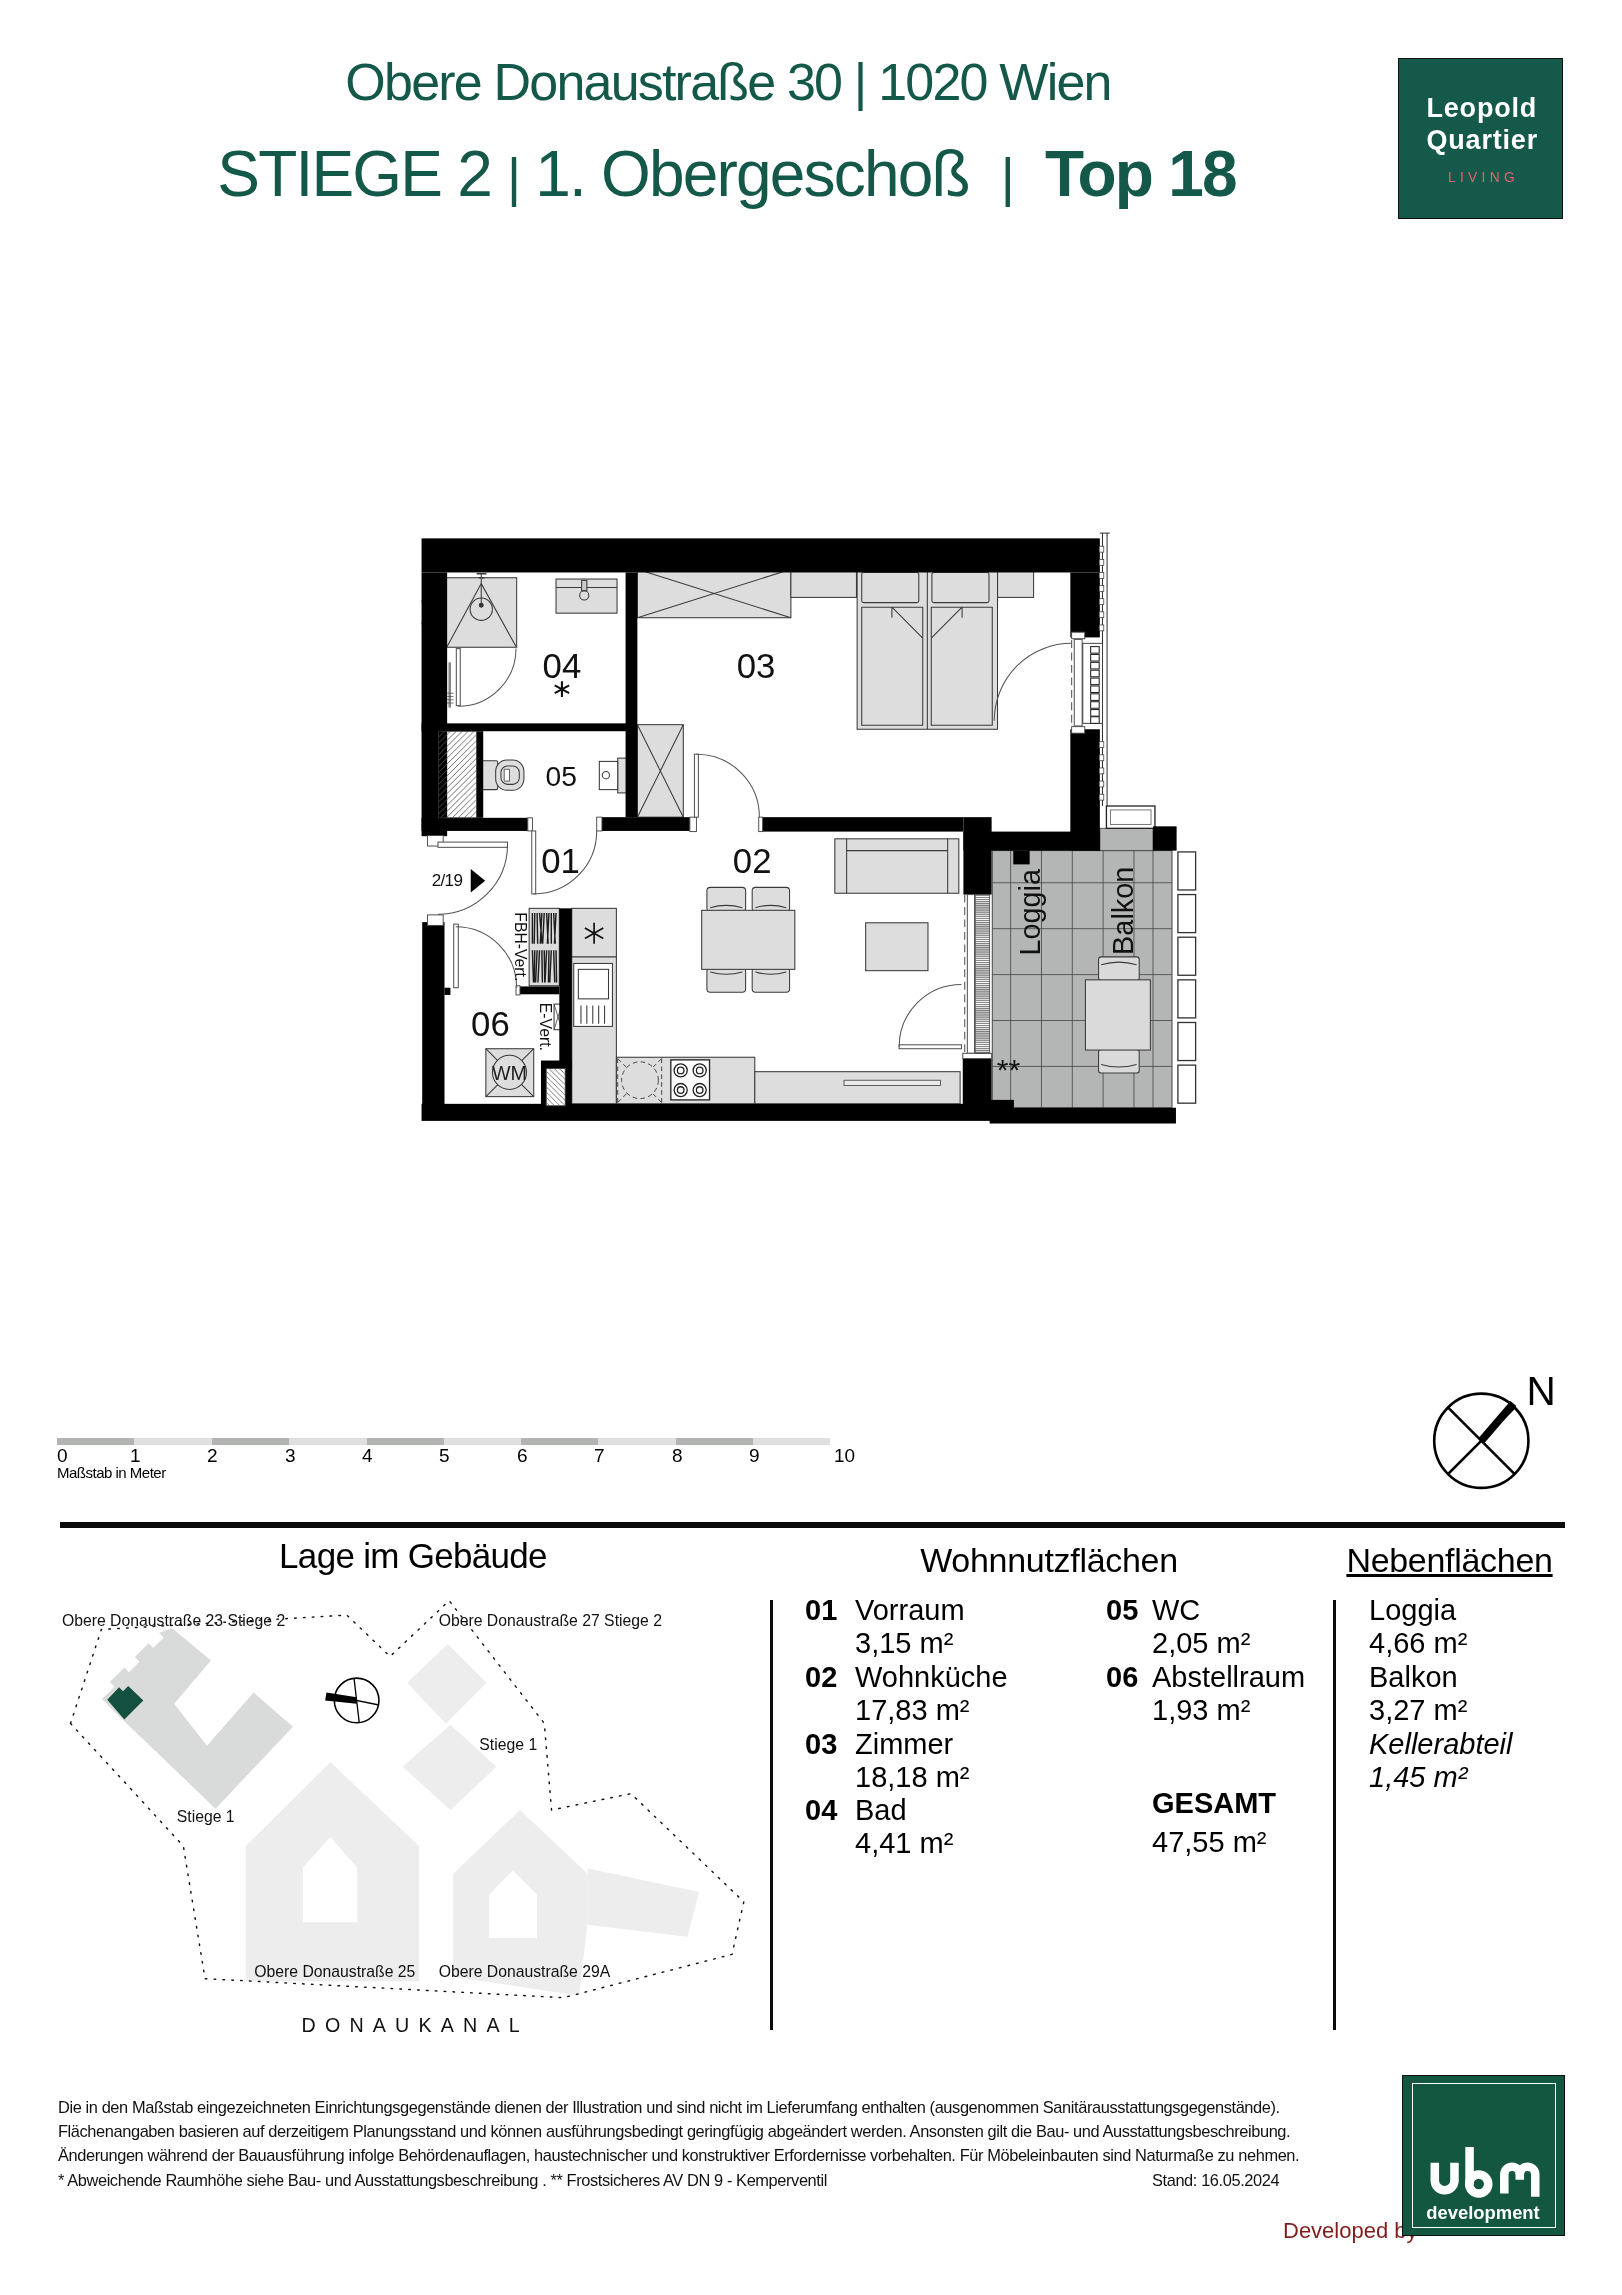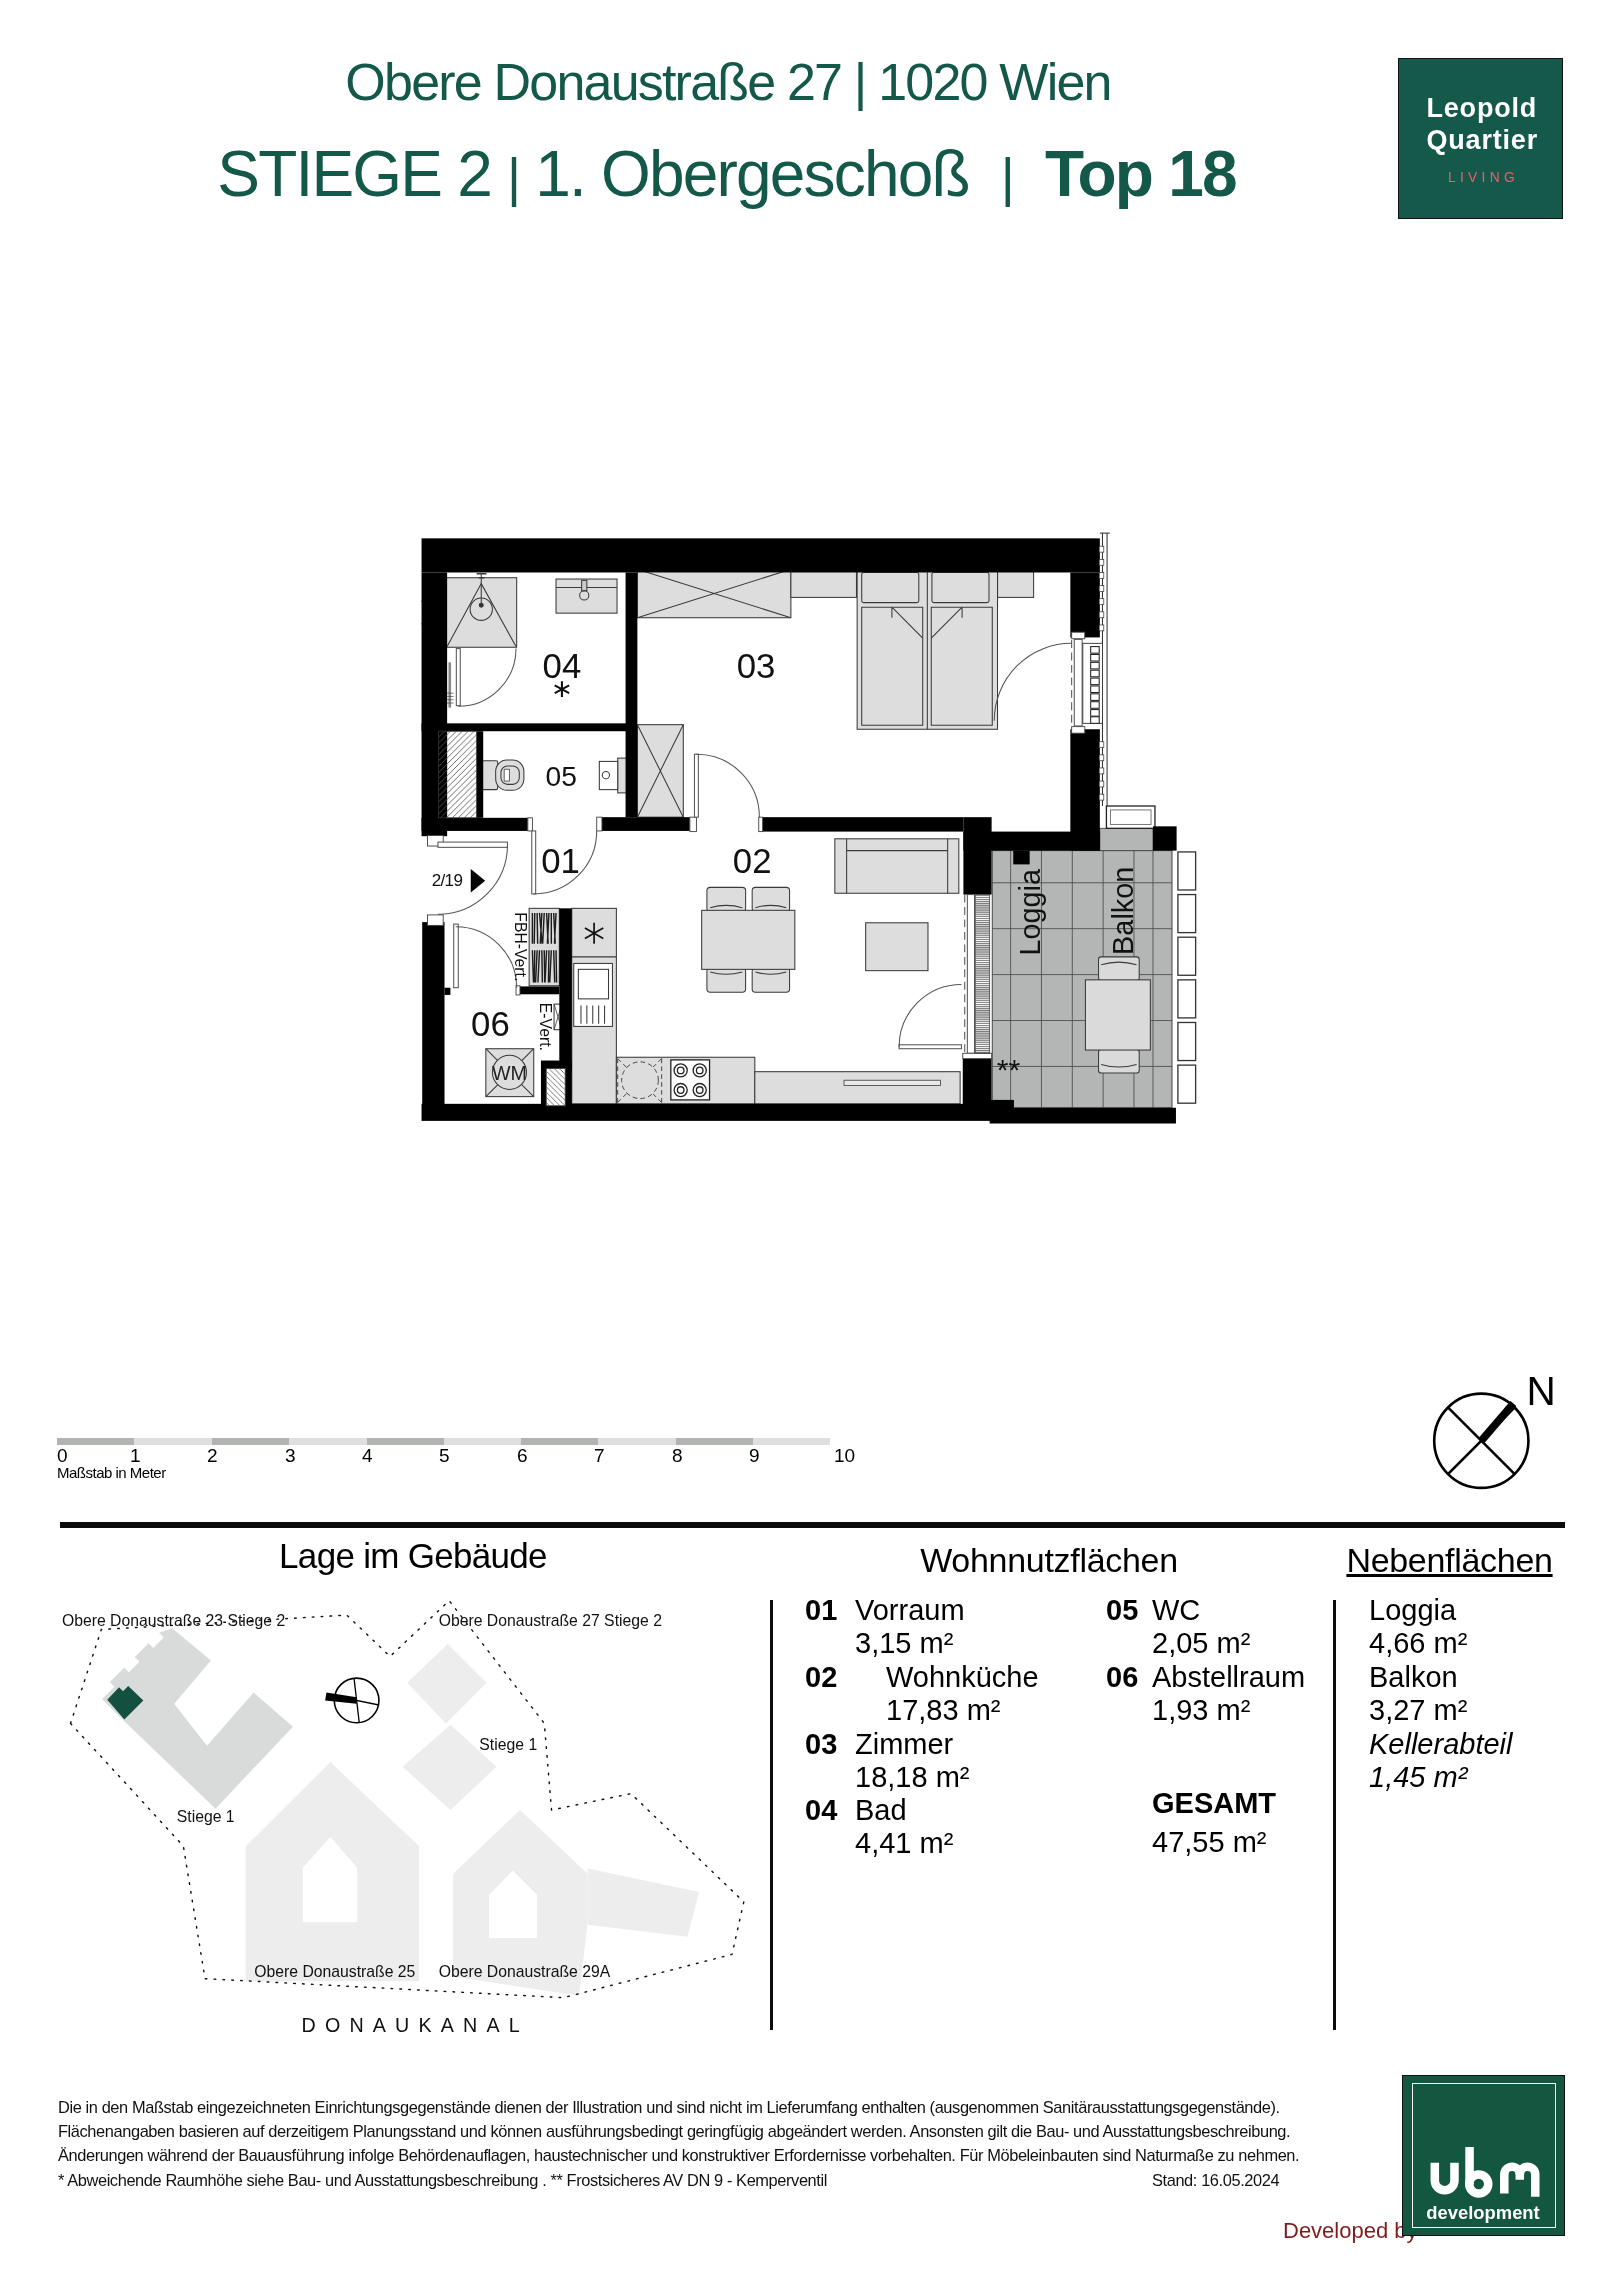--- a/index.html
+++ b/index.html
@@ -19,21 +19,21 @@
   #wohntitle{left:839px;top:1543px;width:420px;text-align:center;font-size:34px;letter-spacing:-0.3px;line-height:1;}
   #nebentitle{left:1338px;top:1543px;width:223px;text-align:center;font-size:34px;letter-spacing:-0.3px;line-height:1;text-decoration:underline;}
   .vline{position:absolute;width:3.3px;background:#0b0b0b;}
   .li{position:absolute;font-size:29px;line-height:33px;}
   .num{font-weight:bold;}
   .foot{position:absolute;left:58px;font-size:16.4px;letter-spacing:-0.4px;line-height:1;color:#111;}
   #devby{color:#7f1d1d;font-size:22px;}
 </style>
 </head>
 <body>
-<div id="h1" class="abs green">Obere Donaustraße 27 | 1020 Wien</div>
+<div id="h1" class="abs green">Obere Donaustraße 30 | 1020 Wien</div>
 <div id="h2" class="abs green">STIEGE 2 <span style="font-size:54px;">|</span> 1. Obergeschoß&nbsp; <span style="font-size:54px;">|</span> &nbsp;<b>Top 18</b></div>
 <div id="lqlogo" class="abs">
   <div class="t">Leopold<br>Quartier</div>
   <div class="living">LIVING</div>
 </div>
 
 <div class="abs" style="left:394px;top:512px;">
 <svg width="820" height="630" viewBox="600 780 1250 960" xmlns="http://www.w3.org/2000/svg">
 <defs>
 <pattern id="hA" width="9" height="9" patternUnits="userSpaceOnUse">
@@ -361,21 +361,21 @@
   <text x="669" y="3014">Obere Donaustraße 29A</text>
   <text x="460" y="3097" font-size="30" letter-spacing="14">DONAUKANAL</text>
 </g>
 </g>
 </svg>
 </div>
 
 <div class="li" style="left:805px;top:1594px;"><span class="num">01</span></div>
 <div class="li" style="left:855px;top:1594px;">Vorraum<br>3,15 m²</div>
 <div class="li" style="left:805px;top:1661px;"><span class="num">02</span></div>
-<div class="li" style="left:855px;top:1661px;margin-left:31px;">Wohnküche<br>17,83 m²</div>
+<div class="li" style="left:855px;top:1661px;">Wohnküche<br>17,83 m²</div>
 <div class="li" style="left:805px;top:1728px;"><span class="num">03</span></div>
 <div class="li" style="left:855px;top:1728px;">Zimmer<br>18,18 m²</div>
 <div class="li" style="left:805px;top:1794px;"><span class="num">04</span></div>
 <div class="li" style="left:855px;top:1794px;">Bad<br>4,41 m²</div>
 <div class="li" style="left:1106px;top:1594px;"><span class="num">05</span></div>
 <div class="li" style="left:1152px;top:1594px;">WC<br>2,05 m²</div>
 <div class="li" style="left:1106px;top:1661px;"><span class="num">06</span></div>
 <div class="li" style="left:1152px;top:1661px;">Abstellraum<br>1,93 m²</div>
 <div class="li" style="left:1152px;top:1787px;"><b>GESAMT</b></div>
 <div class="li" style="left:1152px;top:1826px;">47,55 m²</div>

